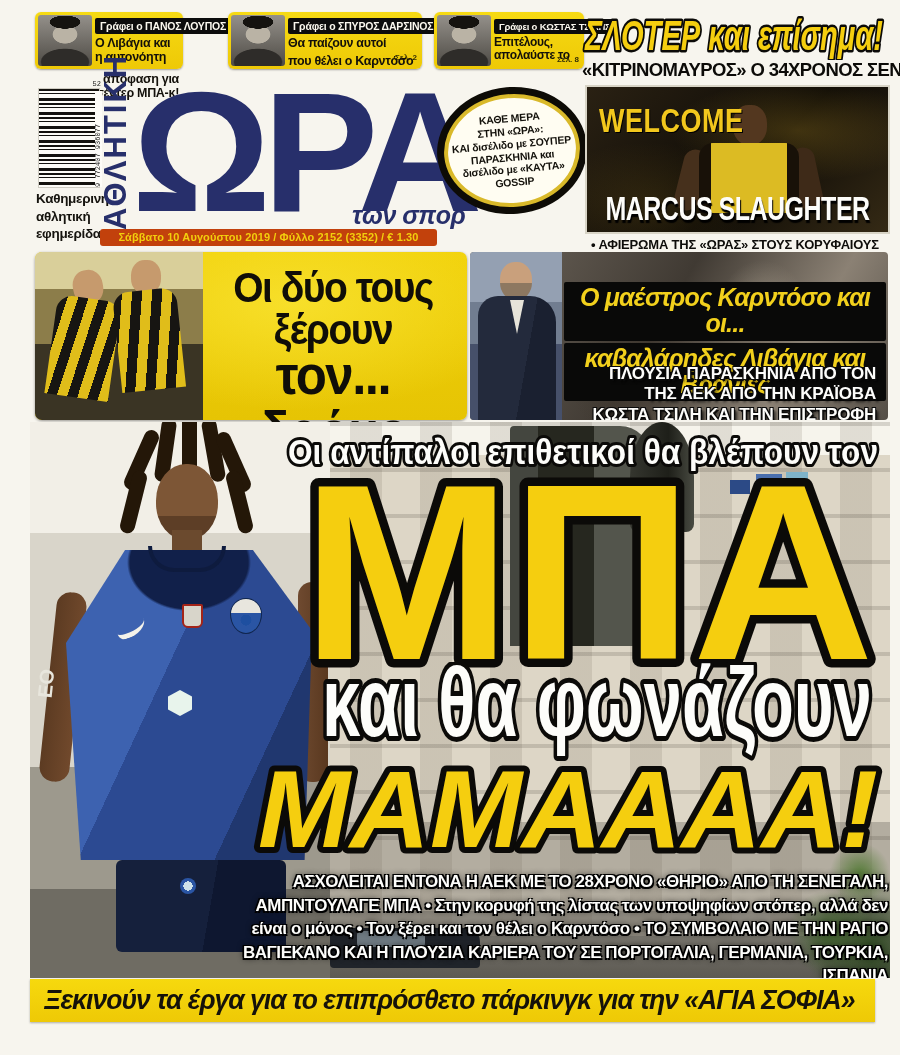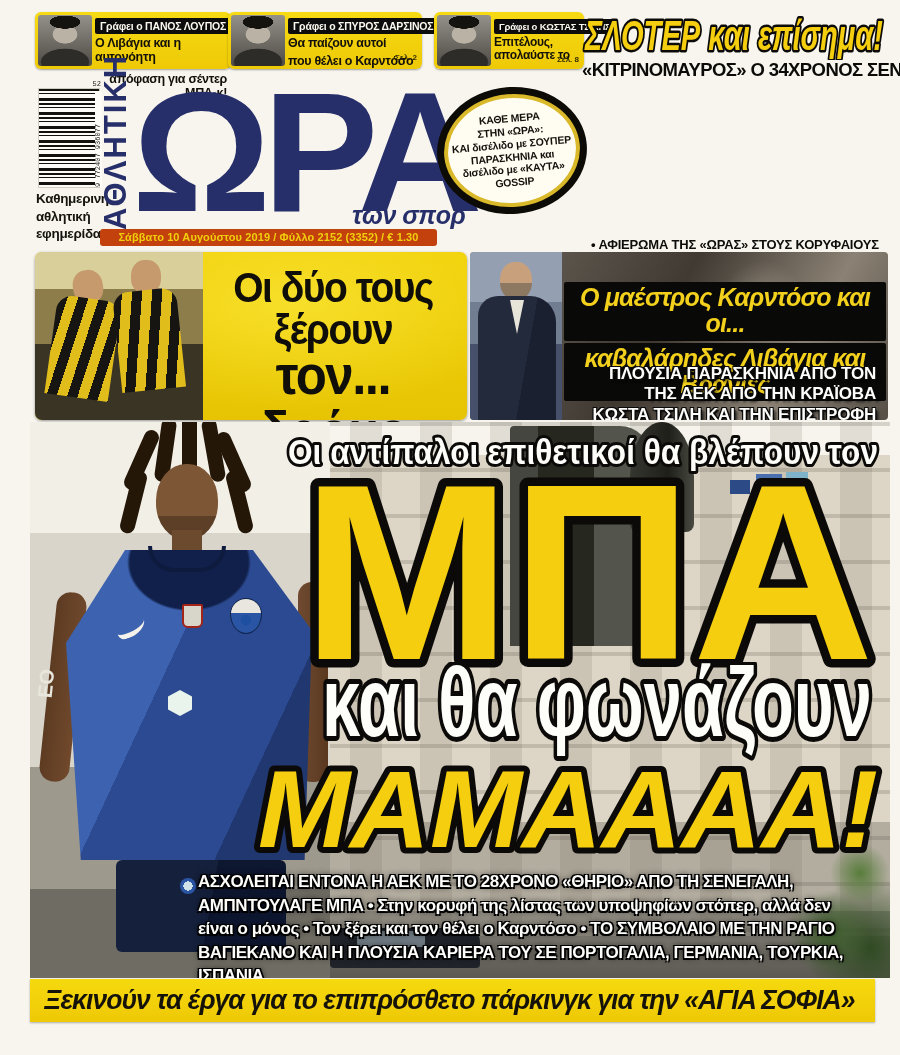--- a/index.html
+++ b/index.html
@@ -147,36 +147,36 @@
       background:radial-gradient(circle,#cfe2ea 0 40%,#2a55a4 41%);}
   .armR{position:absolute;left:268px;top:160px;width:30px;height:200px;border-radius:14px;background:linear-gradient(90deg,#6f4a30,#59381f);}
   .armL{position:absolute;left:18px;top:170px;width:30px;height:190px;border-radius:14px;background:linear-gradient(90deg,#5c3b22,#71492c);transform:rotate(6deg);}
 
   
   svg text{font-family:"Liberation Sans","DejaVu Sans",sans-serif;font-weight:bold;
       paint-order:stroke;stroke:#0b0a08;stroke-linejoin:round;}
   .fill-w{fill:#fdfdfa;}
   .fill-y{fill:#f5ce0f;}
 
-  .bodylines{position:absolute;left:168px;right:2px;top:448px;text-align:left;}
+  .bodylines{position:absolute;left:168px;right:2px;top:448px;text-align:right;}
   .bodylines div{font-size:17px;font-weight:bold;color:#fdfdfb;line-height:23.5px;letter-spacing:-0.45px;
       text-shadow:1.5px 1.5px 0 #000,-1.5px -1.5px 0 #000,1.5px -1.5px 0 #000,-1.5px 1.5px 0 #000,0 0 6px #000;}
 
   .bottomstrip{background:linear-gradient(180deg,#f6d90e,#eec906);box-shadow:0 1px 2px rgba(0,0,0,.3);}
   .bottomstrip div{font-size:26.5px;font-weight:bold;font-style:italic;color:#15120a;line-height:43px;
       padding-left:14px;letter-spacing:-1px;white-space:nowrap;transform:scaleY(1.05);transform-origin:left center;}
 
   .subhead-top{font-size:18.5px;font-weight:bold;color:#0c0b08;letter-spacing:-0.6px;white-space:nowrap;}
 </style>
 </head>
 <body>
 
 <div id="page" class="noselect">
 
-  <div class="abs colbox" style="left:35px;top:12px;width:196px;height:57px;">
+  <div class="abs colbox" style="left:35px;top:12px;width:148px;height:57px;">
     <div class="mugshot"></div>
     <span class="pageref" style="right:4px;top:8px;">Σελ. 32</span>
     <div class="colcontent">
       <span class="authbar">Γράφει ο ΠΑΝΟΣ ΛΟΥΠΟΣ</span>
       <div class="coltitle">Ο Λιβάγια και η αυτονόητη</div>
       <div class="coltitle" style="margin-top:8px;text-align:right;">απόφαση για σέντερ ΜΠΑ-κ!</div>
     </div>
   </div>
 
   <div class="abs colbox" style="left:228px;top:12px;width:194px;height:57px;">
@@ -221,20 +221,28 @@
     <div class="bubble-inner">
       <div>ΚΑΘΕ ΜΕΡΑ</div>
       <div>ΣΤΗΝ «ΩΡΑ»:</div>
       <div>ΚΑΙ δισέλιδο με ΣΟΥΠΕΡ</div>
       <div>ΠΑΡΑΣΚΗΝΙΑ και</div>
       <div>δισέλιδο με «ΚΑΥΤΑ»</div>
       <div>GOSSIP</div>
     </div>
   </div>
 
+  <div class="abs welcome" style="left:585px;top:85px;width:301px;height:145px;">
+    <div class="bb-arm-l"></div>
+    <div class="bb-arm-r"></div>
+    <div class="bb-head"></div>
+    <div class="bb-torso"></div>
+    <div class="welcome-title">WELCOME</div>
+    <div class="welcome-name">MARCUS SLAUGHTER</div>
+  </div>
   <div class="abs caption2" style="left:580px;top:236px;width:310px;">
     <div>• ΑΦΙΕΡΩΜΑ ΤΗΣ «ΩΡΑΣ» ΣΤΟΥΣ ΚΟΡΥΦΑΙΟΥΣ</div>
     <div>ΑΜΕΡΙΚΑΝΟΥΣ ΠΟΥ ΗΡΘΑΝ ΣΤΟΝ «ΔΙΚΕΦΑΛΟ»</div>
   </div>
 
   <div class="abs featL" style="left:35px;top:252px;width:432px;height:168px;">
     <div class="featL-photo">
       <div class="aek-head" style="left:38px;top:18px;transform:rotate(-10deg);"></div>
       <div class="aek-head" style="left:96px;top:8px;"></div>
       <div class="aek-body" style="left:16px;top:46px;transform:rotate(8deg);"></div>

